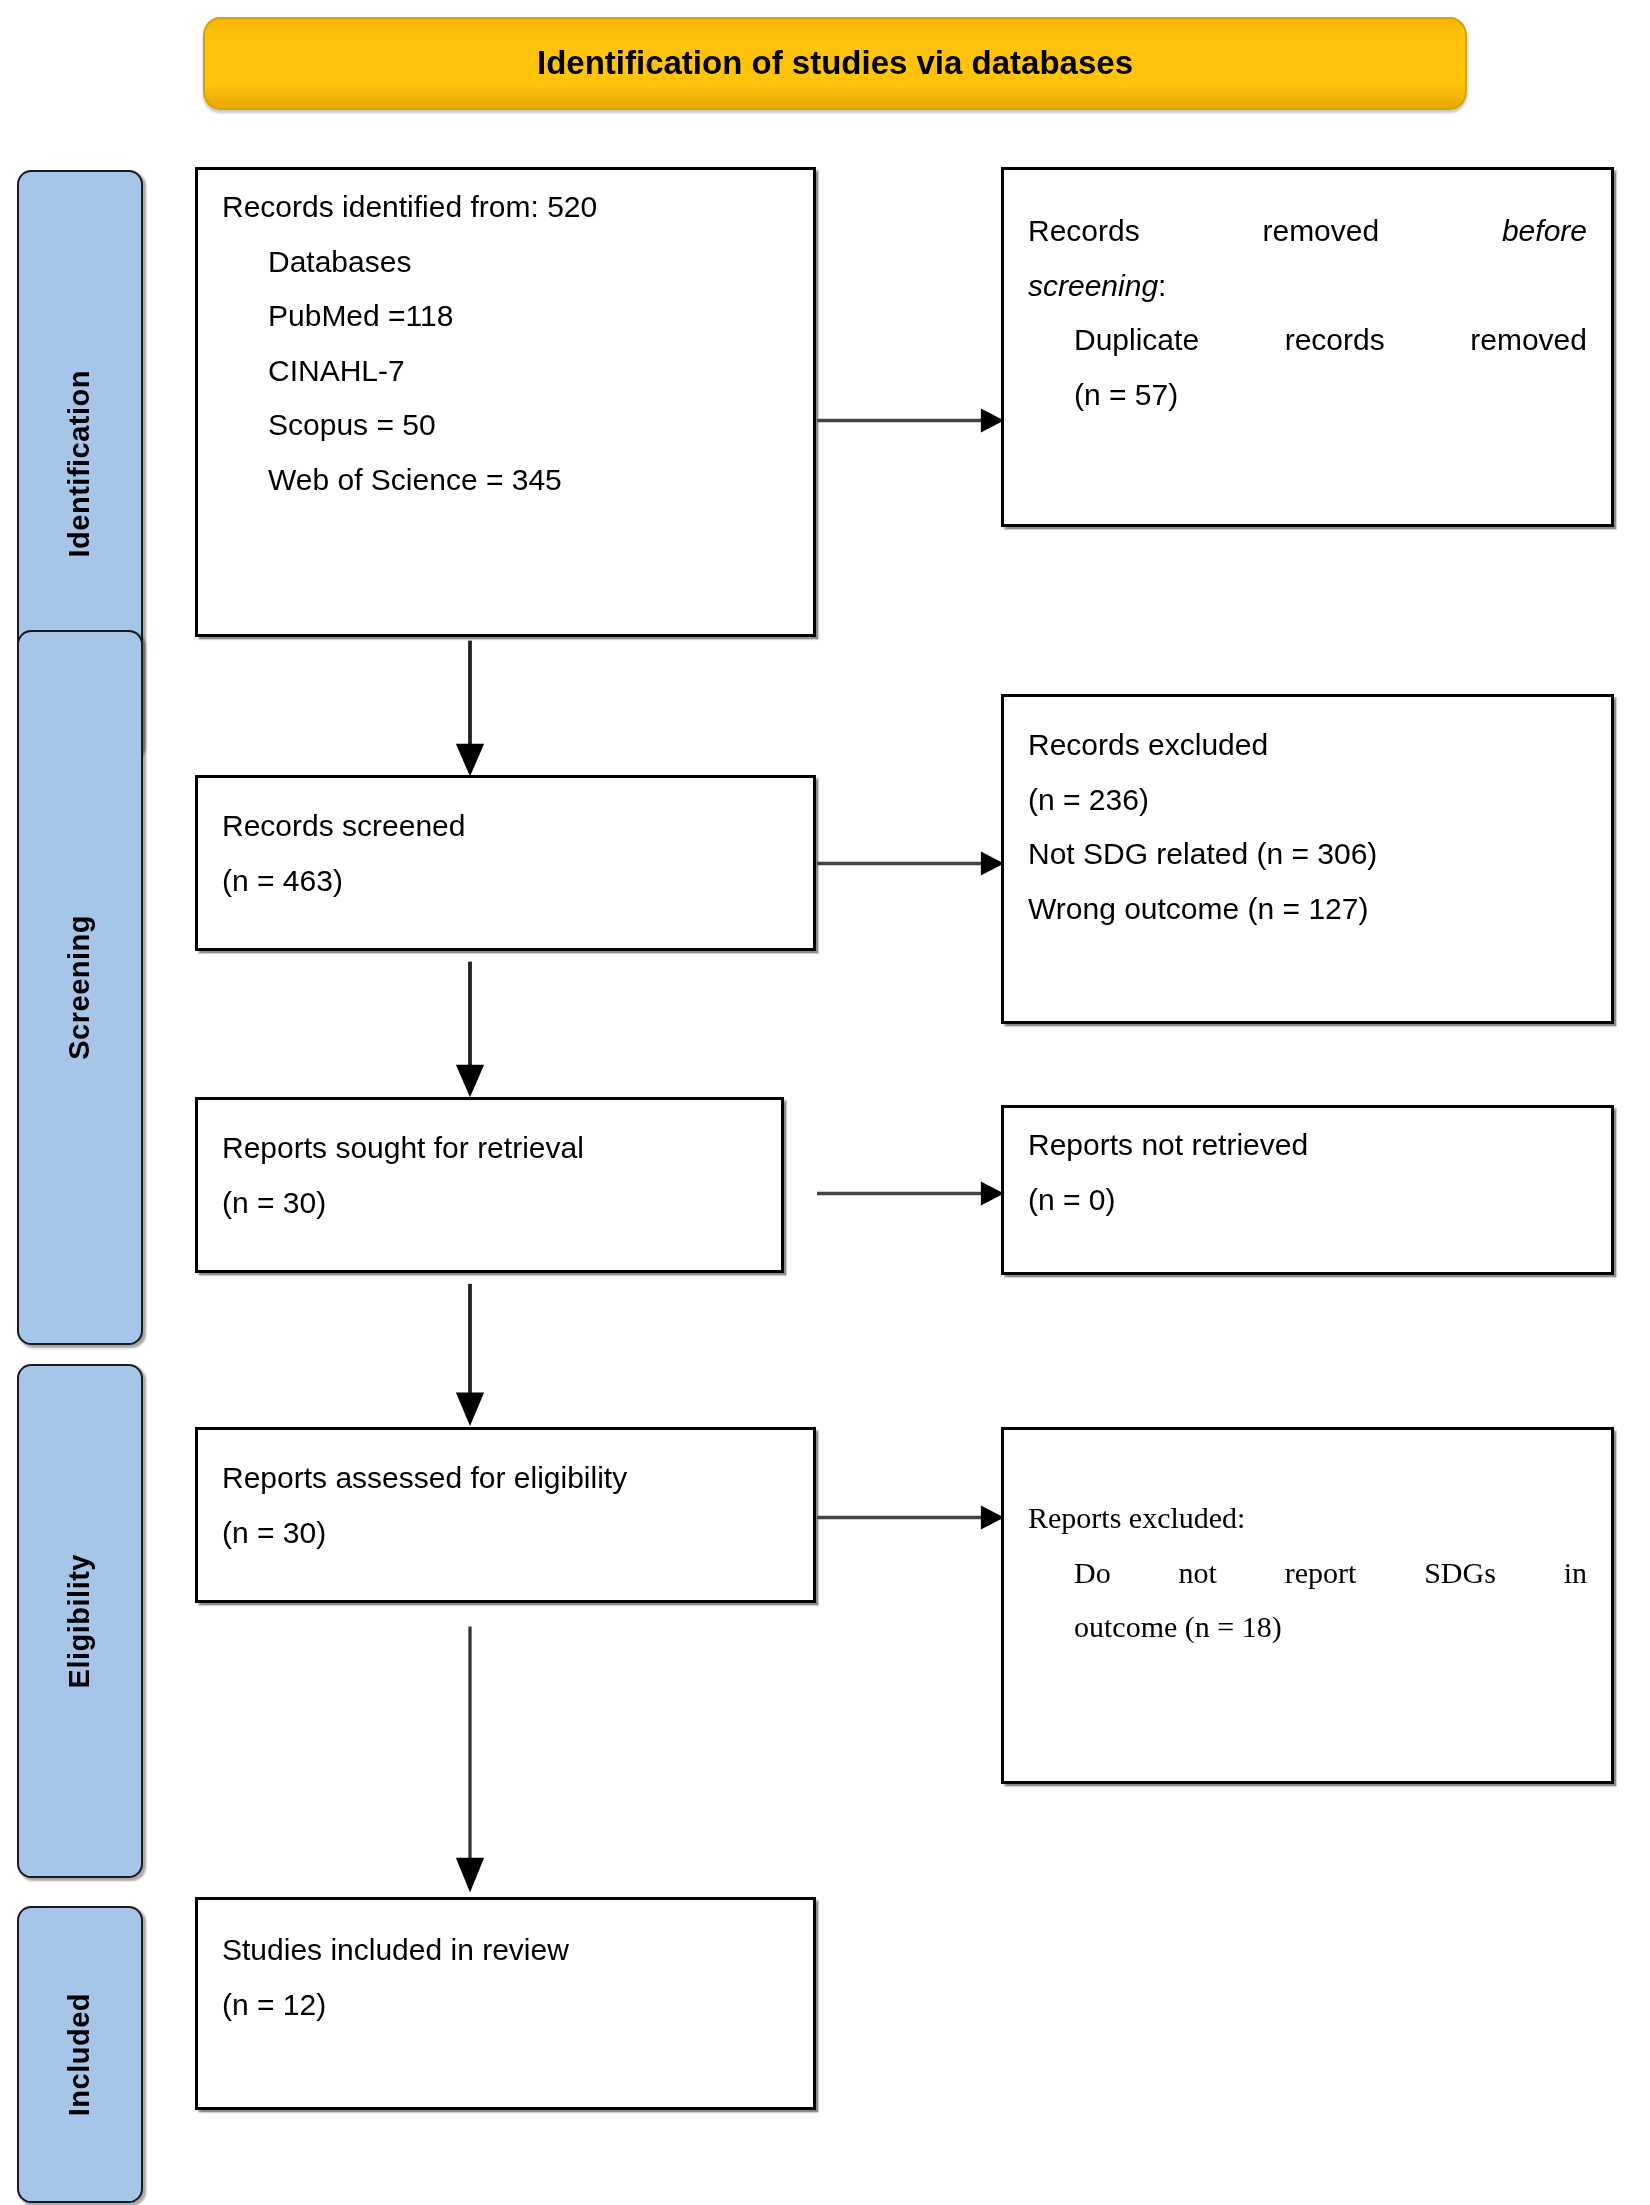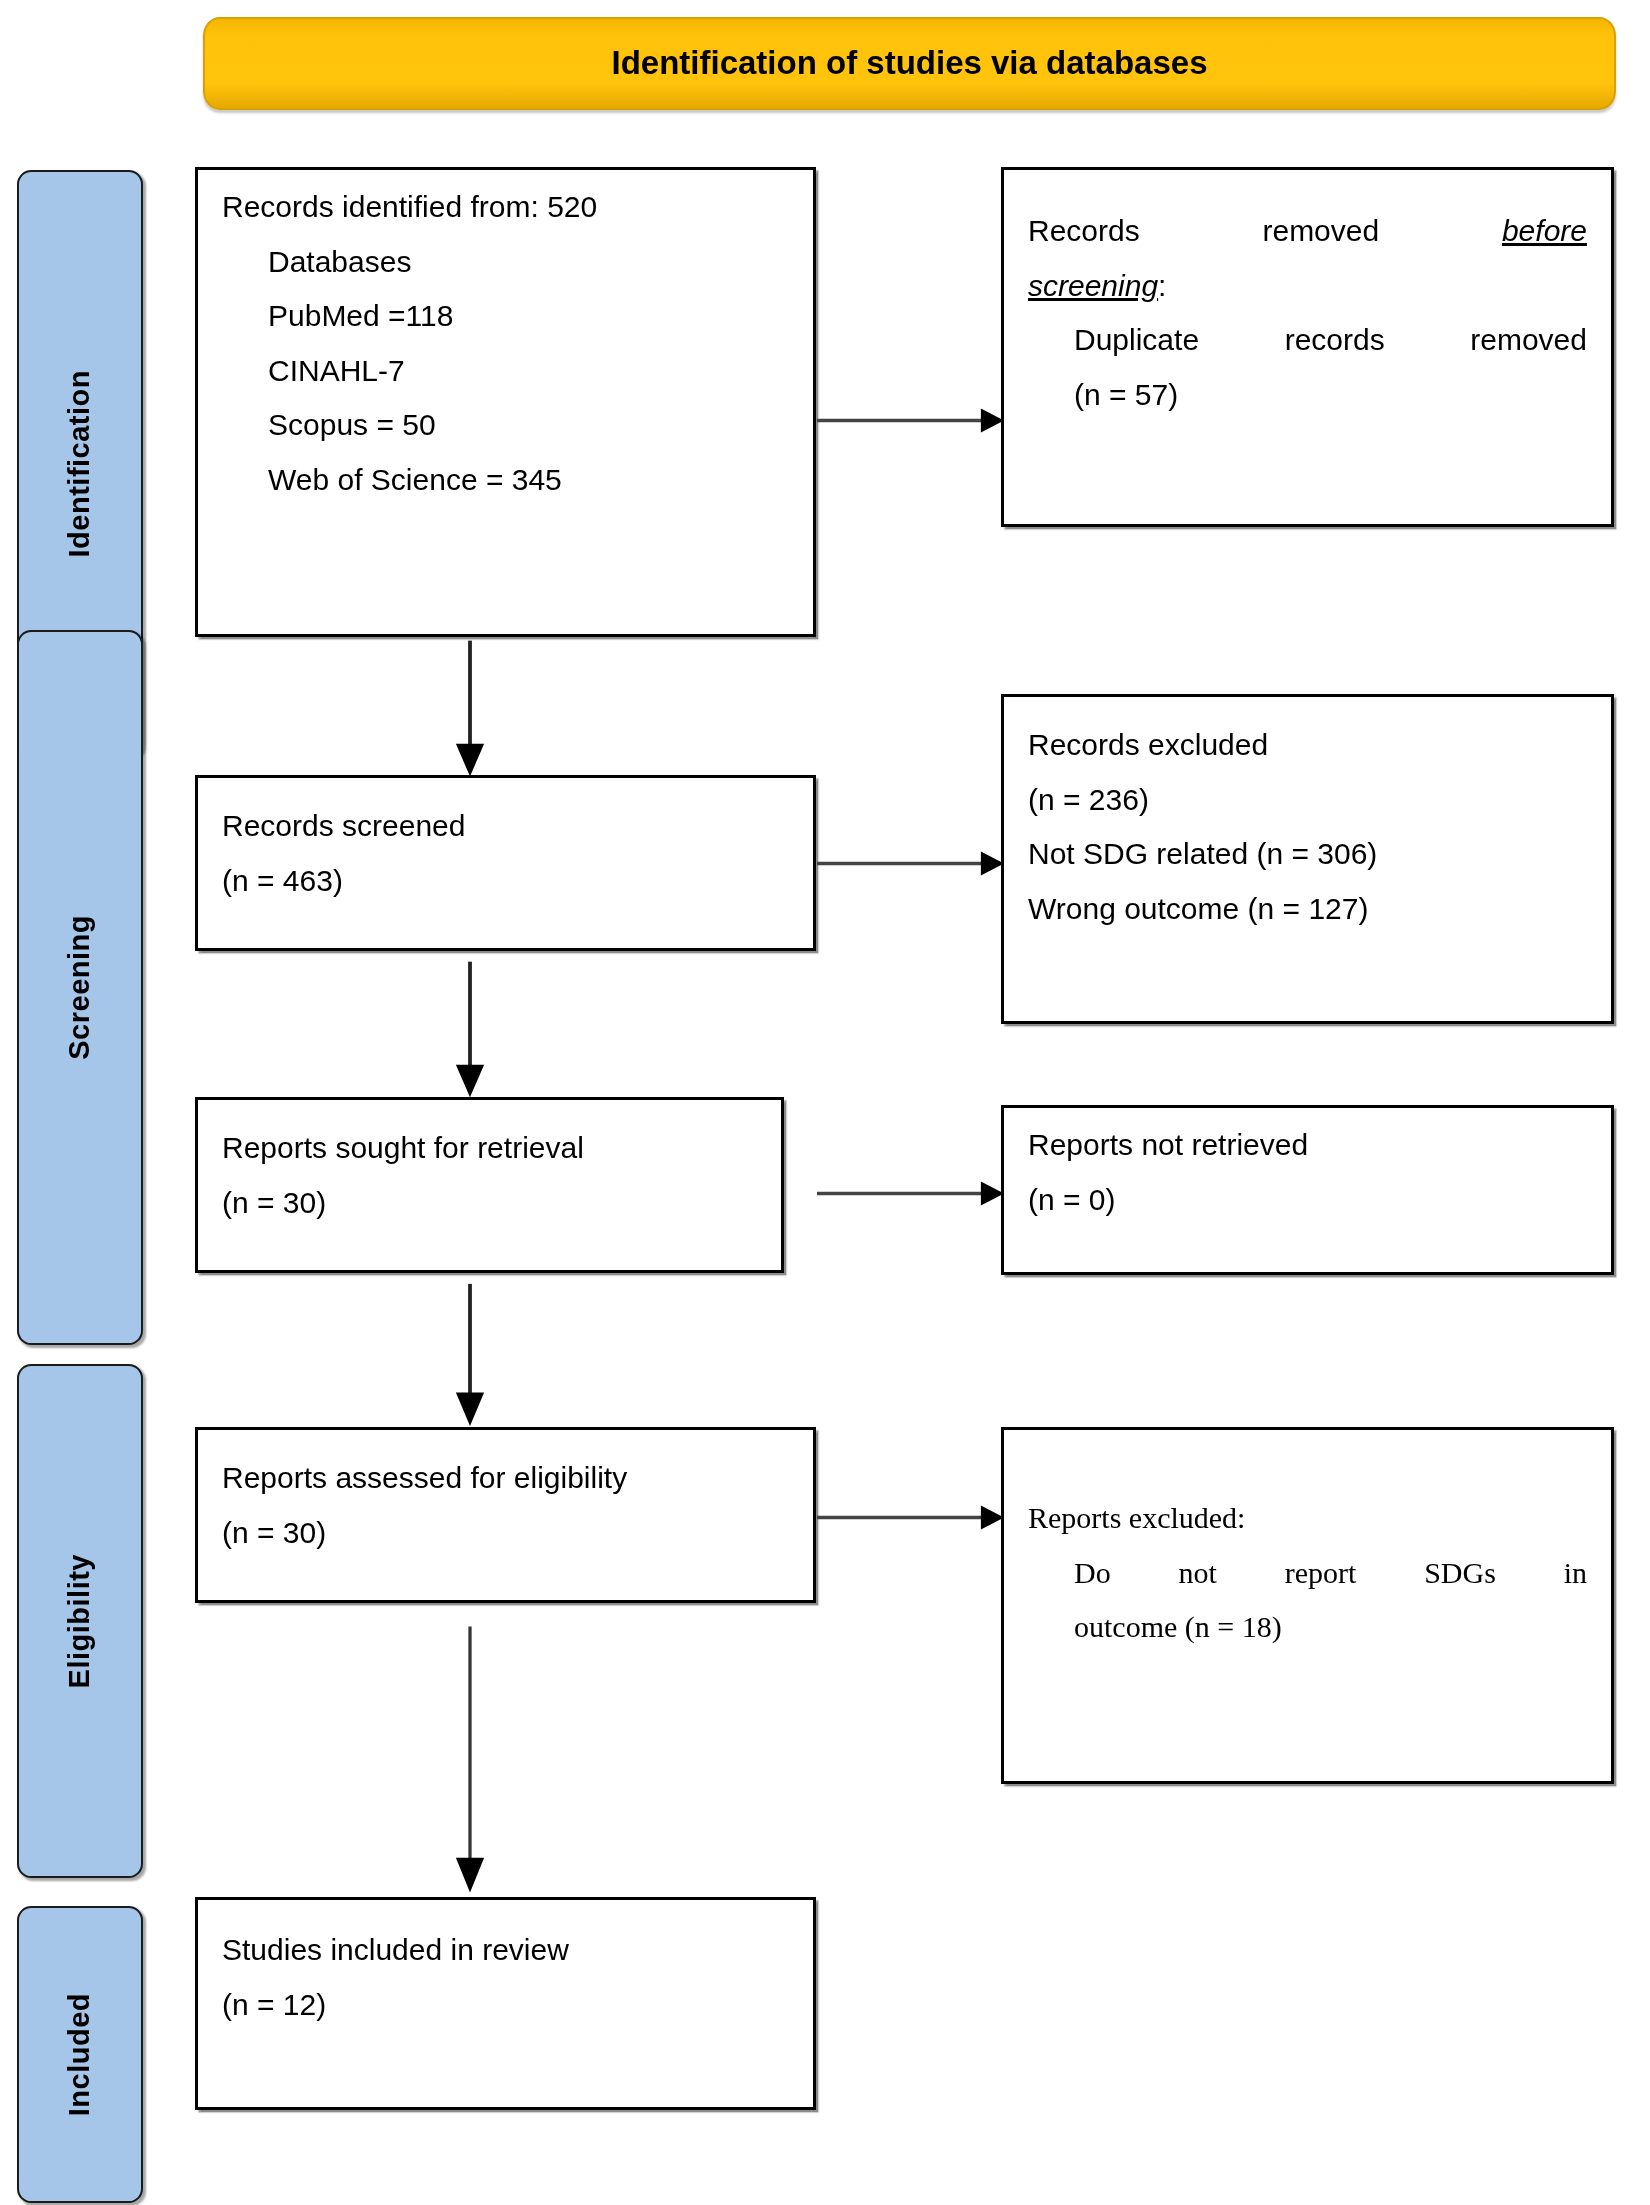--- a/index.html
+++ b/index.html
@@ -14,21 +14,21 @@
     background: #ffffff;
     font-family: "Liberation Sans", sans-serif;
     overflow: hidden;
   }
 
   
   .banner {
     position: absolute;
     left: 203px;
     top: 16.5px;
-    width: 1413px;
+    width: 1264px;
     height: 93px;
     background: linear-gradient(180deg, #f5b400 0%, #ffc20a 18%, #ffc40b 72%, #e8a800 100%);
     border: 2.2px solid #d9a200;
     border-radius: 16.5px / 18.7px;
     box-sizing: border-box;
     display: flex;
     align-items: center;
     justify-content: center;
     box-shadow: 0 2.2px 2.7px rgba(0,0,0,0.22);
   }
@@ -79,21 +79,21 @@
     font-size: 30px;
     line-height: 1.12;
     color: #000000;
   }
   .box p:last-child { margin-bottom: 0; }
   .box p.indent { padding-left: 46px; }
   .box p.just {
     text-align: justify;
     text-align-last: justify;
   }
-  .box p em { font-style: italic; text-decoration: underline; }
+  .box p em { font-style: italic; }
 
   
   .v-arrow, .h-arrow {
     position: absolute;
   }
   .v-arrow svg, .h-arrow svg { display: block; }
 </style>
 </head>
 <body>
 

